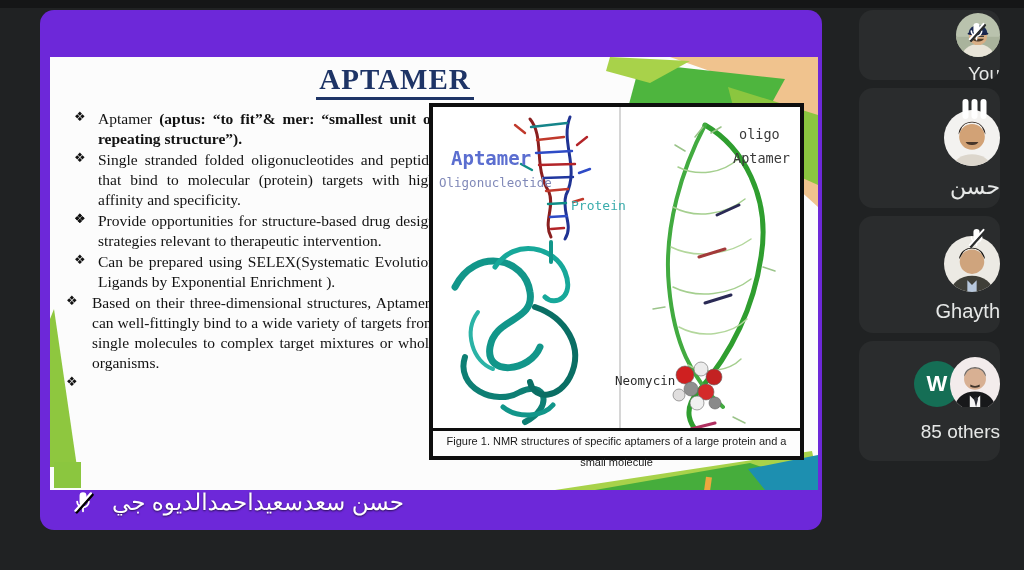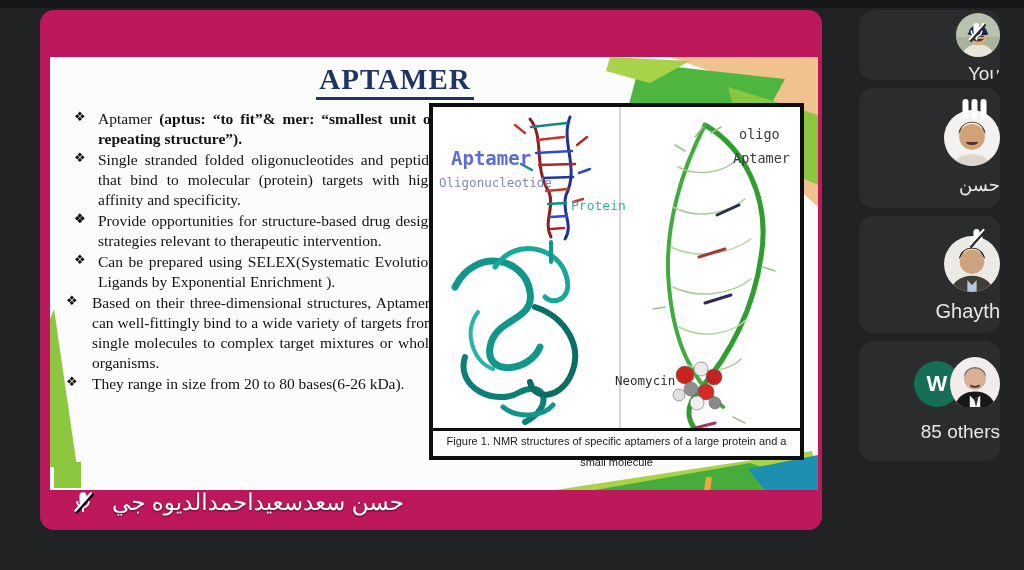--- a/index.html
+++ b/index.html
@@ -1,21 +1,21 @@
 <!DOCTYPE html>
 <html><head>
 <meta charset="utf-8">
 <style>
   html,body{margin:0;padding:0;}
   #app{position:relative;width:1024px;height:570px;background:#202223;overflow:hidden;
        font-family:"Liberation Sans",sans-serif;}
   .top-strip{position:absolute;top:0;left:0;width:1024px;height:8px;background:#151617;}
 
   
-  .share-tile{position:absolute;left:40px;top:10px;width:782px;height:520px;background:#be185d;
+  .share-tile{position:absolute;left:40px;top:10px;width:782px;height:520px;background:#6d28d9;
               border-radius:14px;overflow:hidden;}
   .slide{position:absolute;left:10px;top:47px;width:768px;height:433px;background:#fcfcfc;overflow:hidden;}
   .slide-deco{position:absolute;left:0;top:0;pointer-events:none;}
   .slide-title-wrap{position:absolute;top:6px;left:0;width:690px;text-align:center;}
   .slide-title{display:inline-block;font-family:"Liberation Serif",serif;font-weight:bold;
                font-size:29px;letter-spacing:1px;color:#1e3466;border-bottom:3px solid #1e3466;
                padding:0 3px 1px 3px;}
   .textcol{position:absolute;left:14px;top:52px;width:372px;font-family:"Liberation Serif",serif;
            font-size:15.5px;line-height:1.29;color:#121212;}
   .textcol ul{list-style:none;margin:0;padding:0;}
@@ -106,21 +106,20 @@
             <span>Can be prepared using SELEX(Systematic Evolution Ligands by Exponential Enrichment ).</span>
           </li>
         </ul>
         <ul class="group2">
           <li>
             <span class="glyph">❖</span>
             <span>Based on their three-dimensional structures, Aptamers can well-fittingly bind to a wide variety of targets from single molecules to complex target mixtures or whole organisms.</span>
           </li>
           <li>
             <span class="glyph">❖</span>
-            <span>They range in size from 20 to 80 bases(6-26 kDa).</span>
           </li>
         </ul>
       </div>
 
       <div class="figure">
         <svg class="fig-canvas" width="367" height="325" viewBox="0 0 367 325">
           <line x1="187" y1="0" x2="187" y2="325" stroke="#c9c9c9" stroke-width="1.5"></line>
 
           <g stroke-width="2.4" stroke-linecap="round">
             <path d="M97,12 C112,30 100,60 116,85 C122,100 110,115 118,130" fill="none" stroke="#8a1f1f" stroke-width="3"></path>
@@ -234,21 +233,21 @@
       </svg>
       <div class="avatar" style="width:56px;height:56px;margin-top:22px;">
         <svg width="56" height="56" viewBox="0 0 48 48">
           <rect width="48" height="48" fill="#f3f2f0"></rect>
           <ellipse cx="24" cy="49" rx="16" ry="11" fill="#dcd6cc"></ellipse>
           <circle cx="24" cy="23" r="11" fill="#d2a276"></circle>
           <path d="M12.5,21 a11.5,11 0 0 1 23,0 l-2,-4 a10,9 0 0 0 -19,0 z" fill="#2c221c"></path>
           <path d="M24,30 a5.5,4 0 0 0 5.5,-2.5 l-11,0 a5.5,4 0 0 0 5.5,2.5z" fill="#47352a"></path>
         </svg>
       </div>
-      <div class="tile-label" style="font-size:18px;margin-top:8px;">حسن</div>
+      <div class="tile-label" style="font-size:22px;margin-top:8px;">حسن</div>
     </div>
 
     <div class="p-tile t3">
       <svg class="status-ico" viewBox="0 0 24 24">
         <path d="M12 15a3.2 3.2 0 0 0 3.2-3.2V6.2a3.2 3.2 0 1 0-6.4 0v5.6A3.2 3.2 0 0 0 12 15z" fill="#fff"></path>
         <path d="M6.6 11.6a5.4 5.4 0 0 0 10.8 0" fill="none" stroke="#fff" stroke-width="1.7" stroke-linecap="round"></path>
         <line x1="12" y1="17" x2="12" y2="20.5" stroke="#fff" stroke-width="1.7" stroke-linecap="round"></line>
         <line x1="6.3" y1="21.4" x2="20.6" y2="5.4" stroke="#2a2c2d" stroke-width="2.8" stroke-linecap="round"></line>
         <line x1="5" y1="20" x2="19.3" y2="4" stroke="#fff" stroke-width="2.1" stroke-linecap="round"></line>
       </svg>

